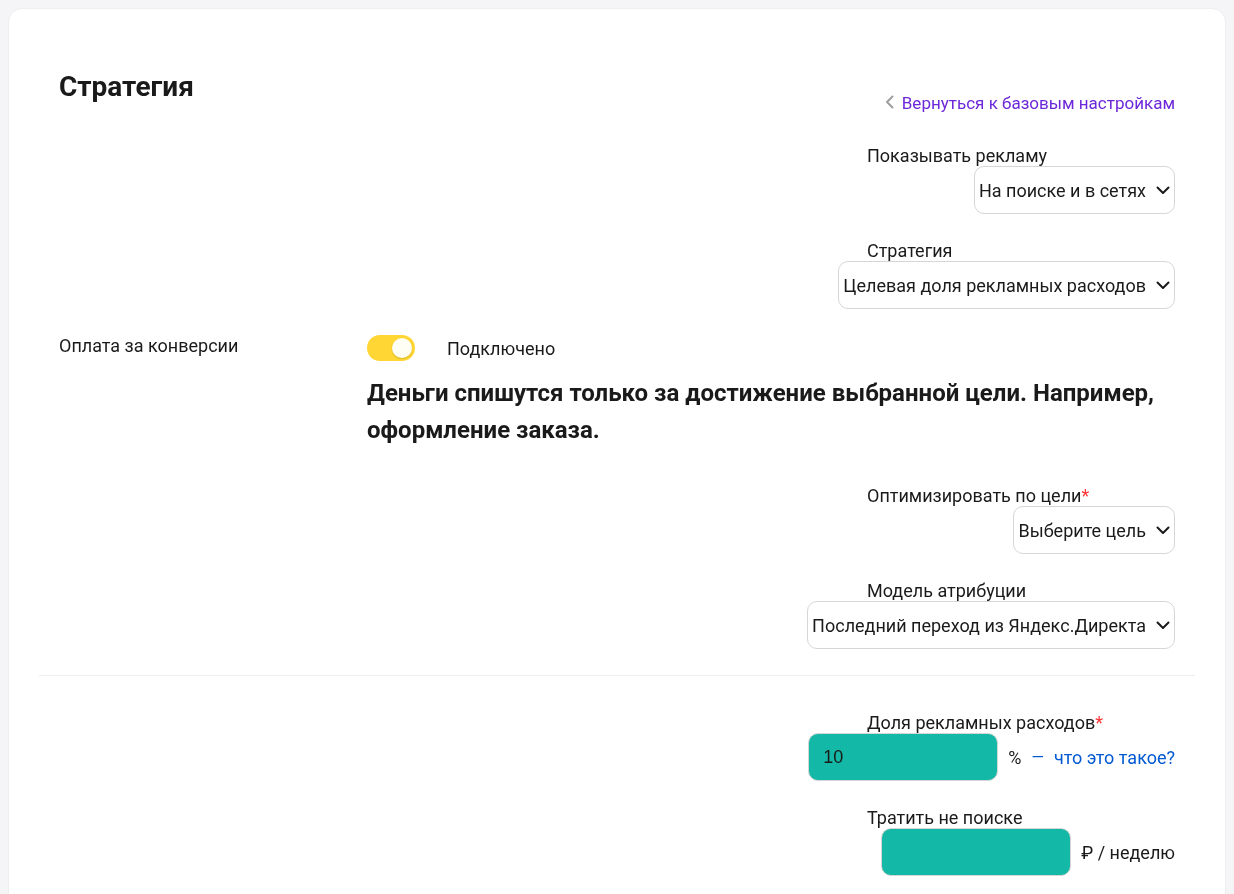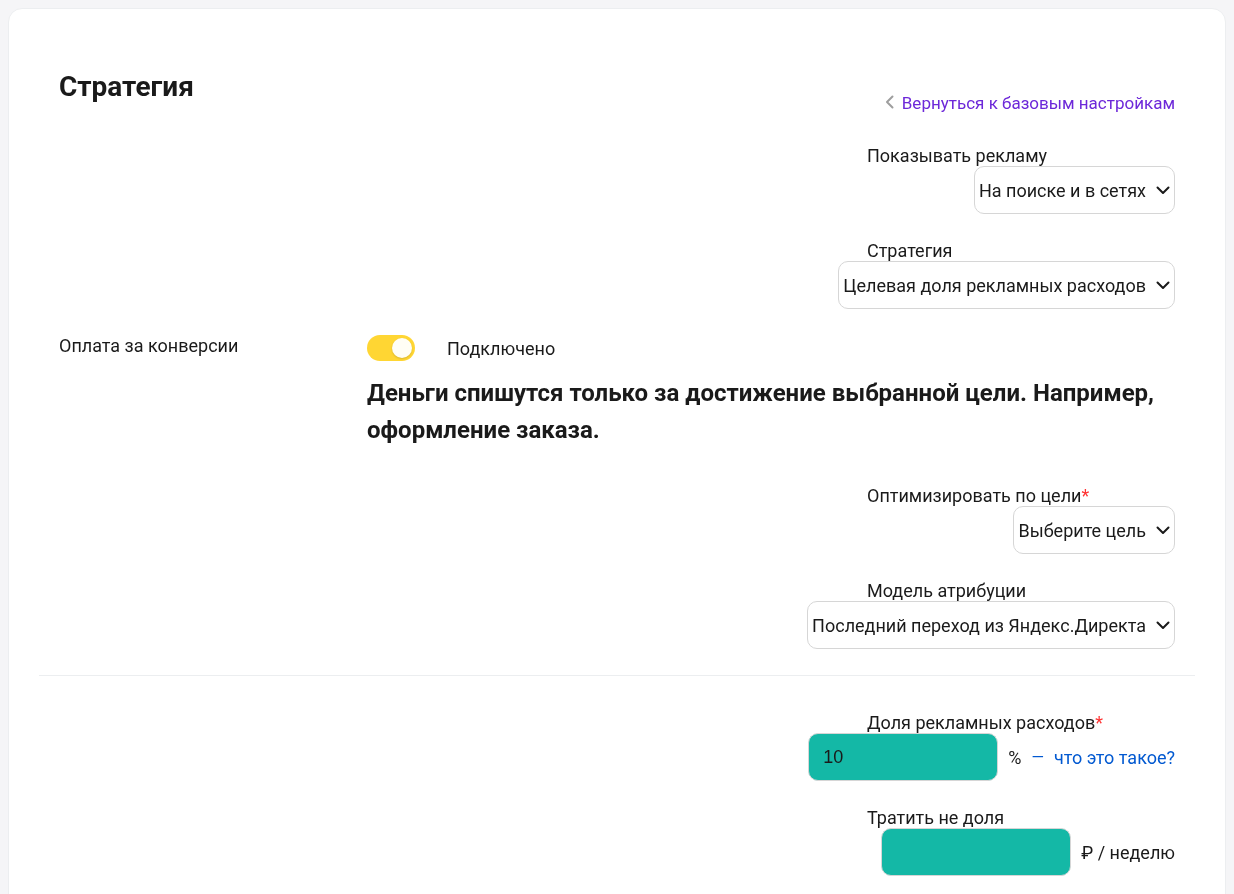--- a/index.html
+++ b/index.html
@@ -281,21 +281,21 @@
       <div class="input-row-inline">
         <input class="text-input" type="text" value="10" style="">
         <span class="suffix">%</span>
         <span class="help-dash">—</span>
         <span class="help-link">что это такое?</span>
       </div>
     </div>
   </div>
 
   <div class="row row-aligned" style="margin-bottom: 36px;">
-    <div class="label-col">Тратить не доля</div>
+    <div class="label-col">Тратить не поиске</div>
     <div class="control-col">
       <div class="input-row-inline">
         <input class="text-input" type="text" value="" style="">
         <span class="suffix">₽ / неделю</span>
       </div>
     </div>
   </div>
 
   <hr class="hr">
 

